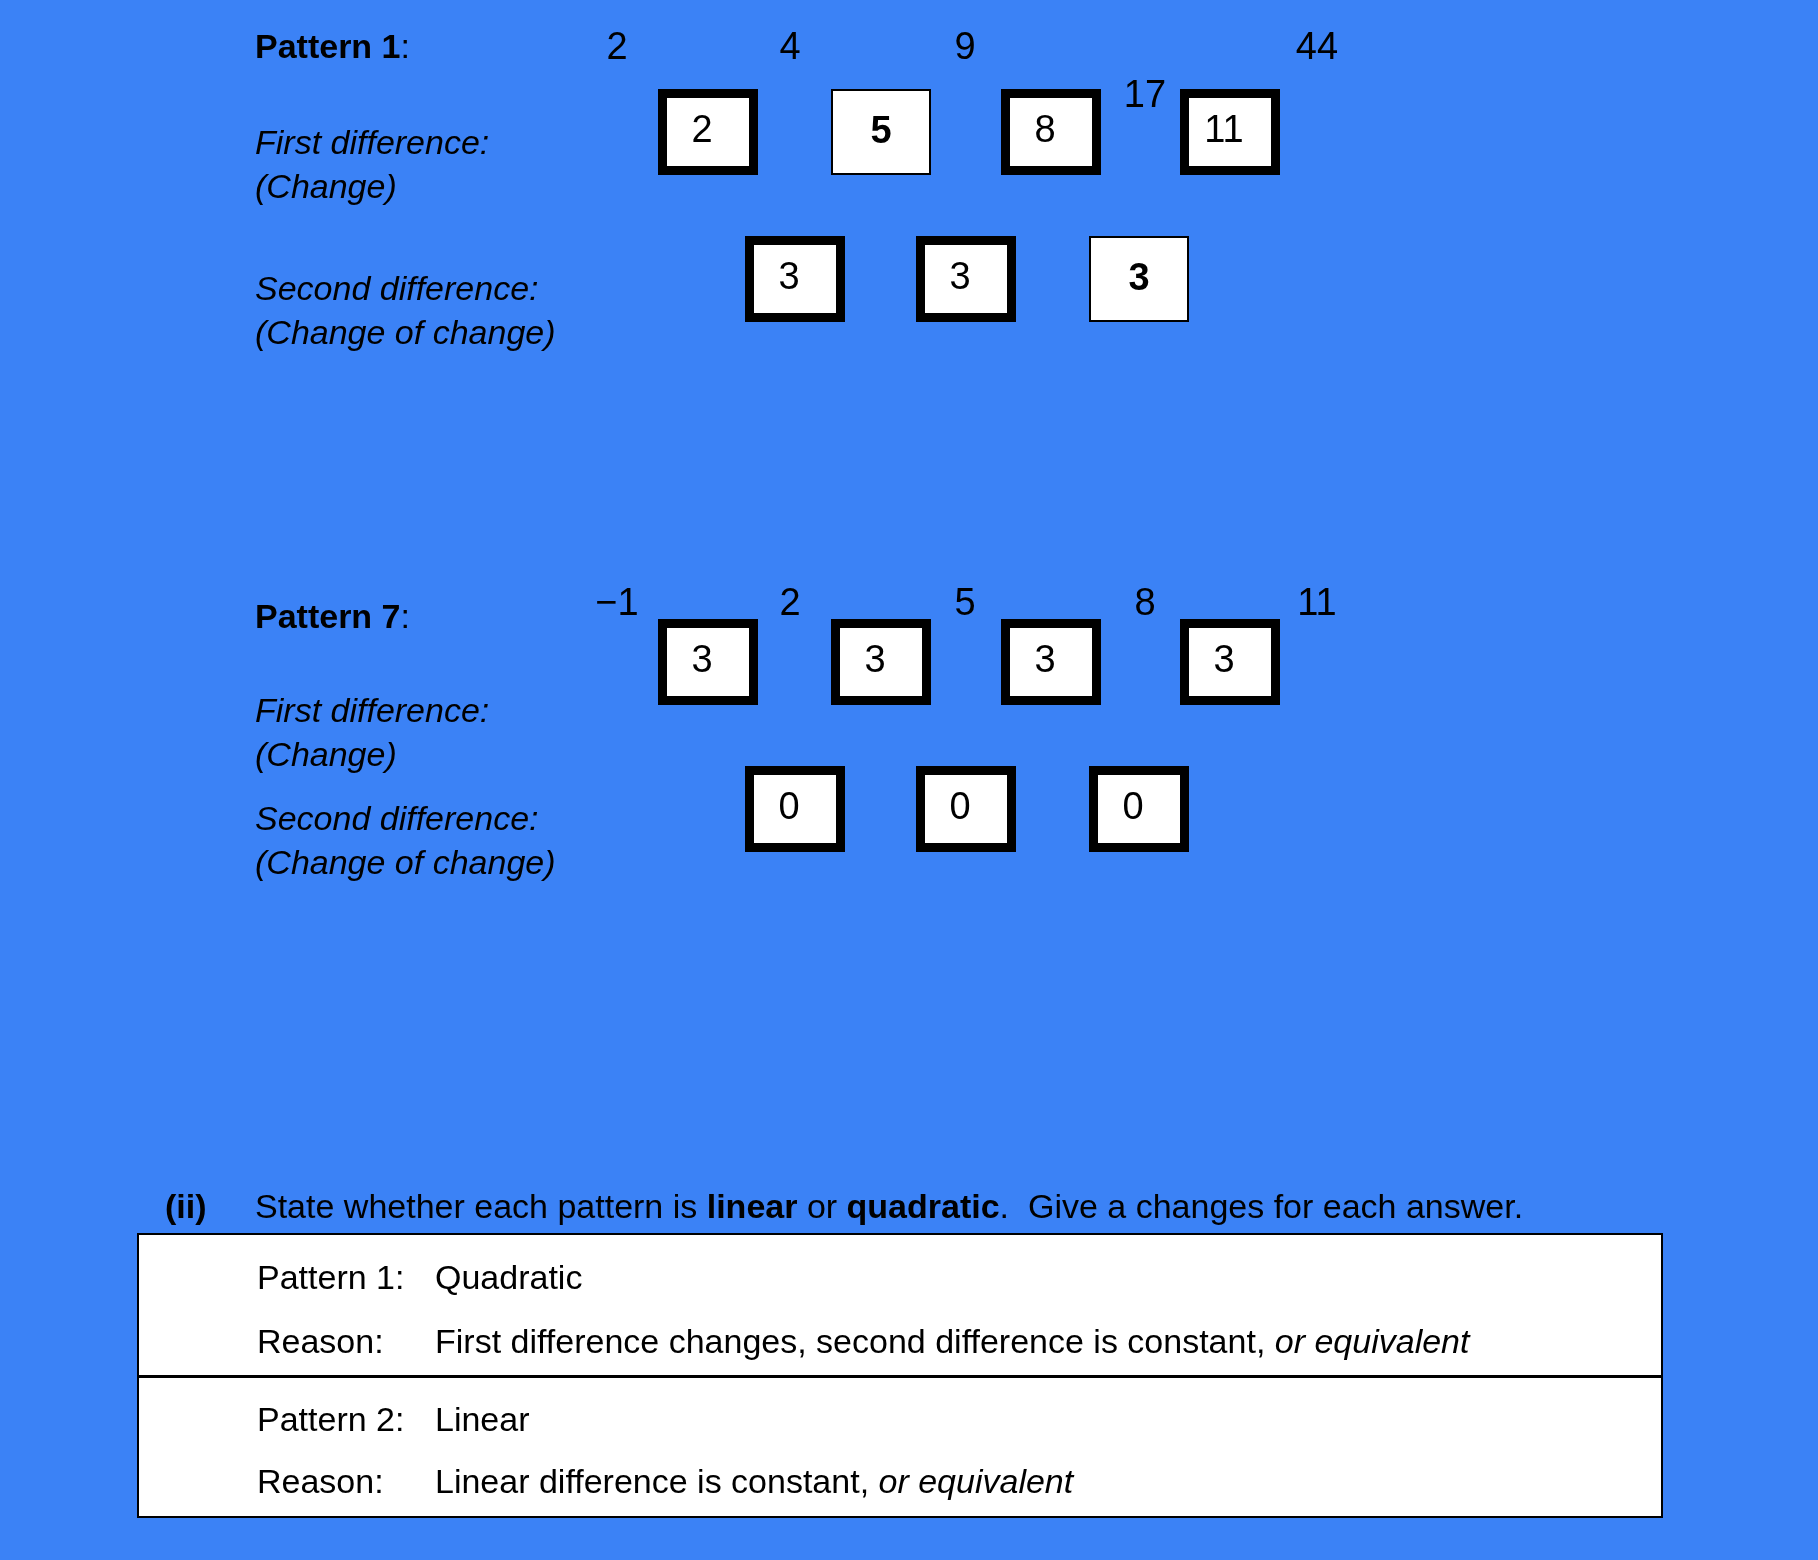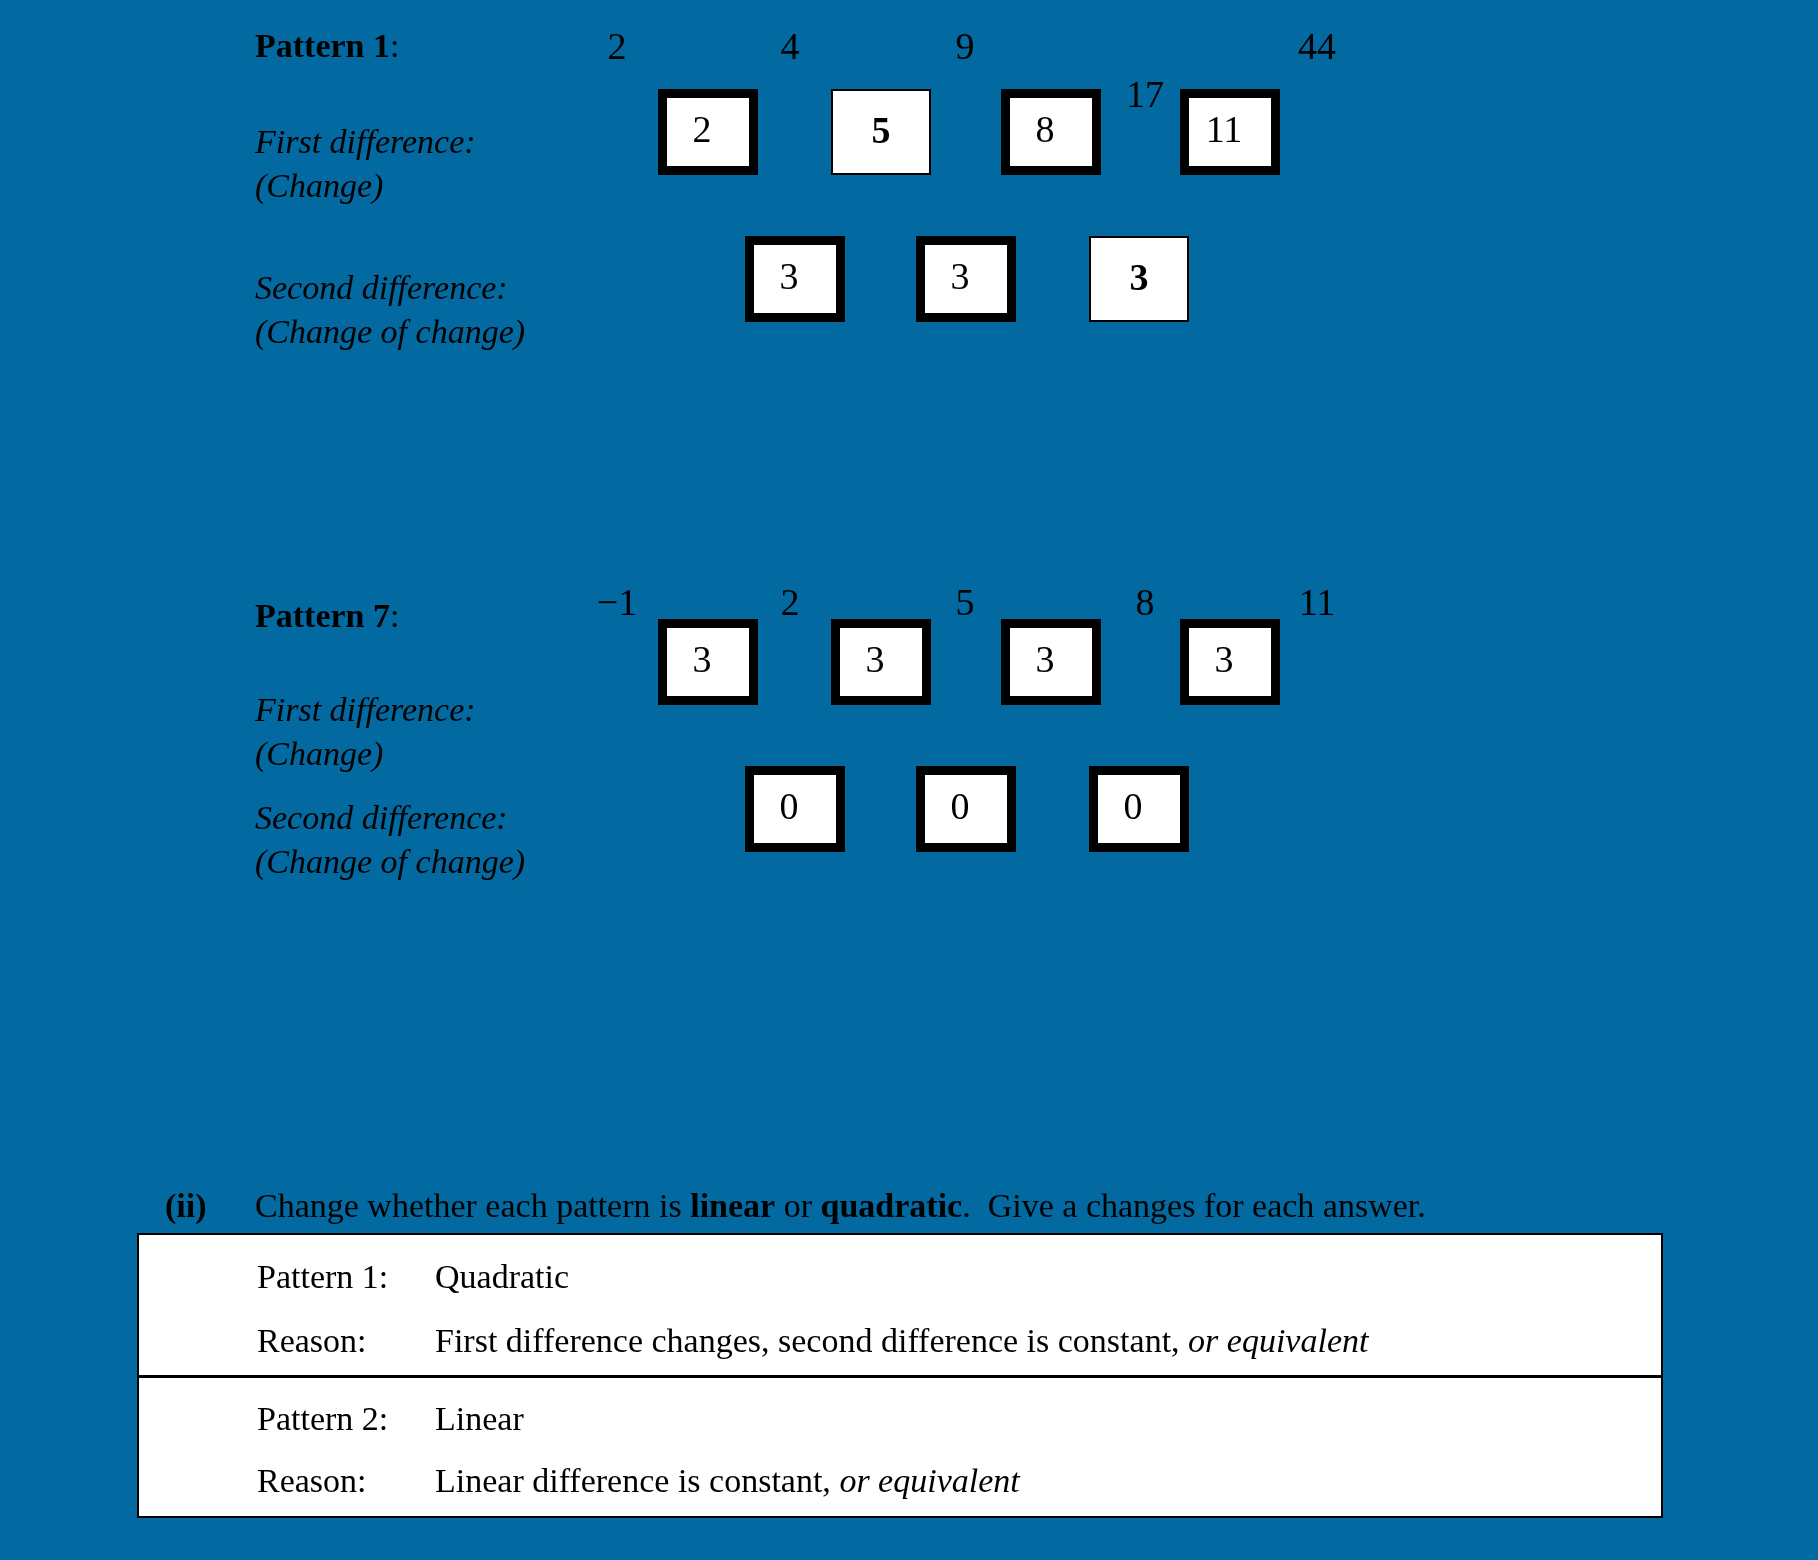--- a/index.html
+++ b/index.html
@@ -1,20 +1,20 @@
 <!DOCTYPE html>
 <html><head>
 <meta charset="utf-8">
 <style>
   html,body{margin:0;padding:0;background:#ffffff;}
   #page{
     position:relative;
     width:1818px;height:1560px;
-    background:#0369a1;
-    font-family:Liberation Serif, serif;
+    background:#3b82f6;
+    font-family:Liberation Sans, sans-serif;
     color:#000;
     overflow:hidden;
   }
   .t{position:absolute;font-size:34px;line-height:40px;white-space:nowrap;}
   .it{font-style:italic;margin-top:28px;}
   .b{font-weight:bold;}
   .num{font-size:38px;transform:translateX(-50%);}
   .box{
     position:absolute;width:100px;height:86px;box-sizing:border-box;
     border:9px solid #000;background:#fff;
@@ -105,21 +105,21 @@
       <span class="v">0</span>
     </div>
   <div class="box" style="left:916px;top:766px;">
       <span class="v">0</span>
     </div>
   <div class="box" style="left:1089px;top:766px;">
       <span class="v">0</span>
     </div>
 
   <div class="t b" style="left:165px;top:1186px;">(ii)</div>
-  <div class="t qline" style="left:255px;top:1186px;"><span>Change whether each pattern is </span><span class="b">linear</span><span> or </span><span class="b">quadratic</span><span>.  Give a changes for each answer.</span></div>
+  <div class="t qline" style="left:255px;top:1186px;"><span>State whether each pattern is </span><span class="b">linear</span><span> or </span><span class="b">quadratic</span><span>.  Give a changes for each answer.</span></div>
 
   <div id="answer-table">
     <div class="divider"></div>
 
     <div>
       <span class="t" style="left:118px;top:22px;">Pattern 1:</span>
       <span class="t" style="left:296px;top:22px;">Quadratic</span>
       <span class="t" style="left:118px;top:86px;">Reason:</span>
       <span class="t" style="left:296px;top:86px;"><span>First difference changes, second difference is constant, </span><span class="it">or equivalent</span></span>
     </div>

